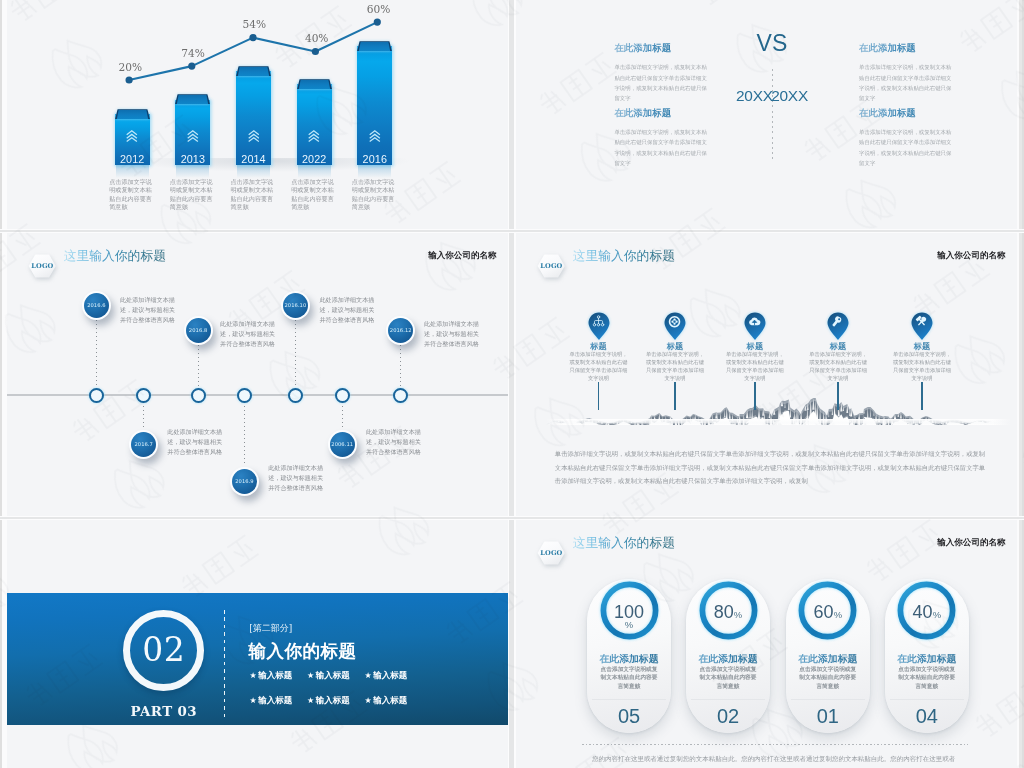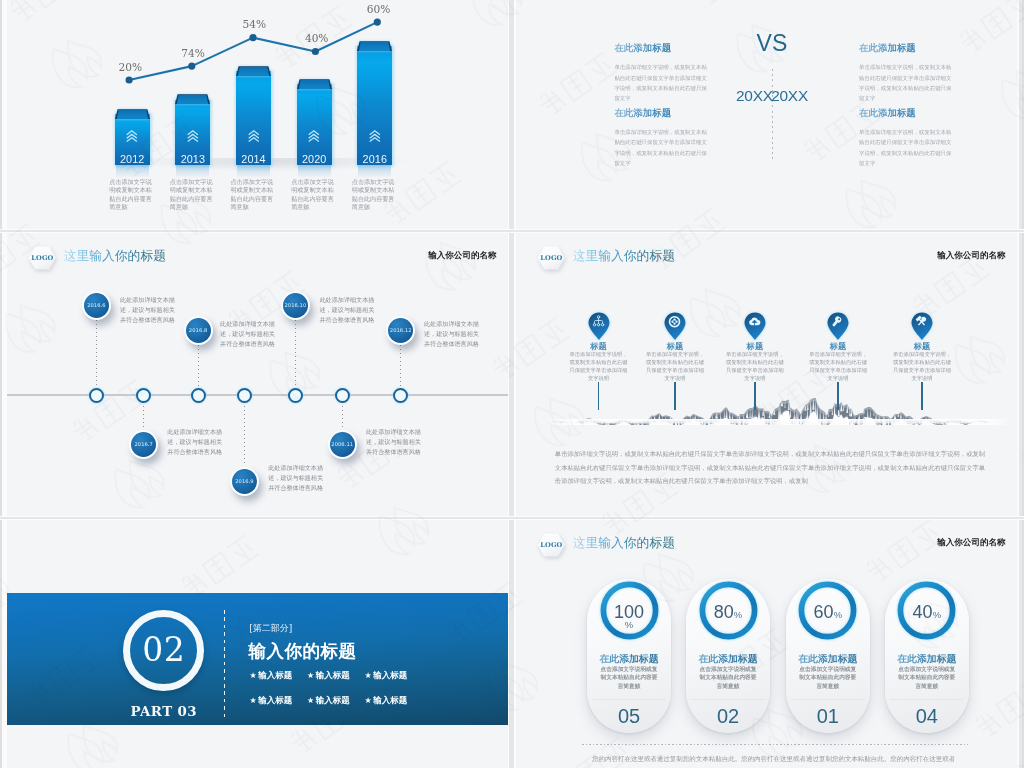--- a/index.html
+++ b/index.html
@@ -16,21 +16,21 @@
 .s3{left:7px;top:233px}
 .s4{left:516px;top:233px}
 .s5{left:7px;top:520px}
 .s6{left:516px;top:520px}
 
 
 .wm{position:absolute;inset:0;pointer-events:none;opacity:.19;z-index:20;mix-blend-mode:multiply}
 .wm svg{width:100%;height:100%;display:block}
 
 
-.hdr-logo{position:absolute;left:20.5px;top:13px;width:28.4px;height:24.2px;
+.hdr-logo{position:absolute;left:20.5px;top:21px;width:28.4px;height:24.2px;
   filter:drop-shadow(1.5px 2px 2px rgba(120,135,150,.30))}
 .hdr-logo svg{display:block;width:28.4px;height:24.2px}
 .hdr-title{position:absolute;left:56.6px;top:16.2px;font-size:12.8px;font-weight:400;
   font-family:"DejaVu Sans",sans-serif;letter-spacing:0;line-height:13px;
   background:linear-gradient(92deg,#b4dff2 0%,#7cc6e8 14%,#4c9ec9 38%,#33809f 62%,#2e7189 82%,#2d6b80 100%);
   -webkit-background-clip:text;background-clip:text;color:transparent;white-space:nowrap}
 .hdr-company{position:absolute;left:421.2px;top:18.0px;font-size:8.55px;font-weight:700;color:#1d1d21;
   font-family:"DejaVu Serif",serif;letter-spacing:0;white-space:nowrap;line-height:9px}
 
 
@@ -260,21 +260,21 @@
             <div class="body"></div>
             <div class="arrow">
               <svg width="11.6" height="12.2" viewBox="0 0 11.6 12.2">
                 <g fill="none" stroke="#c8edfc" stroke-width="1.25" stroke-linecap="butt" stroke-linejoin="miter" opacity=".95">
                   <polyline points="0.7,4.7 5.8,0.8 10.9,4.7"></polyline>
                   <polyline points="0.7,8.3 5.8,4.4 10.9,8.3"></polyline>
                   <polyline points="0.7,11.6 5.8,7.7 10.9,11.6"></polyline>
                 </g>
               </svg>
             </div>
-            <div class="yr">2020</div>
+            <div class="yr">2022</div>
             <div class="refl"></div>
           </div>
           <div class="bar" style="left:350.3px;width:35px;height:128px;bottom:64px">
             <div class="top"><svg width="35" height="10" viewBox="0 0 35 10">
                 <defs>
                   <linearGradient id="tg4" x1="0" y1="0" x2="0" y2="1">
                     <stop offset="0" stop-color="#0e6fb0"></stop>
                     <stop offset=".5" stop-color="#0f7cc0"></stop>
                     <stop offset="1" stop-color="#0e86c9"></stop>
                   </linearGradient>

